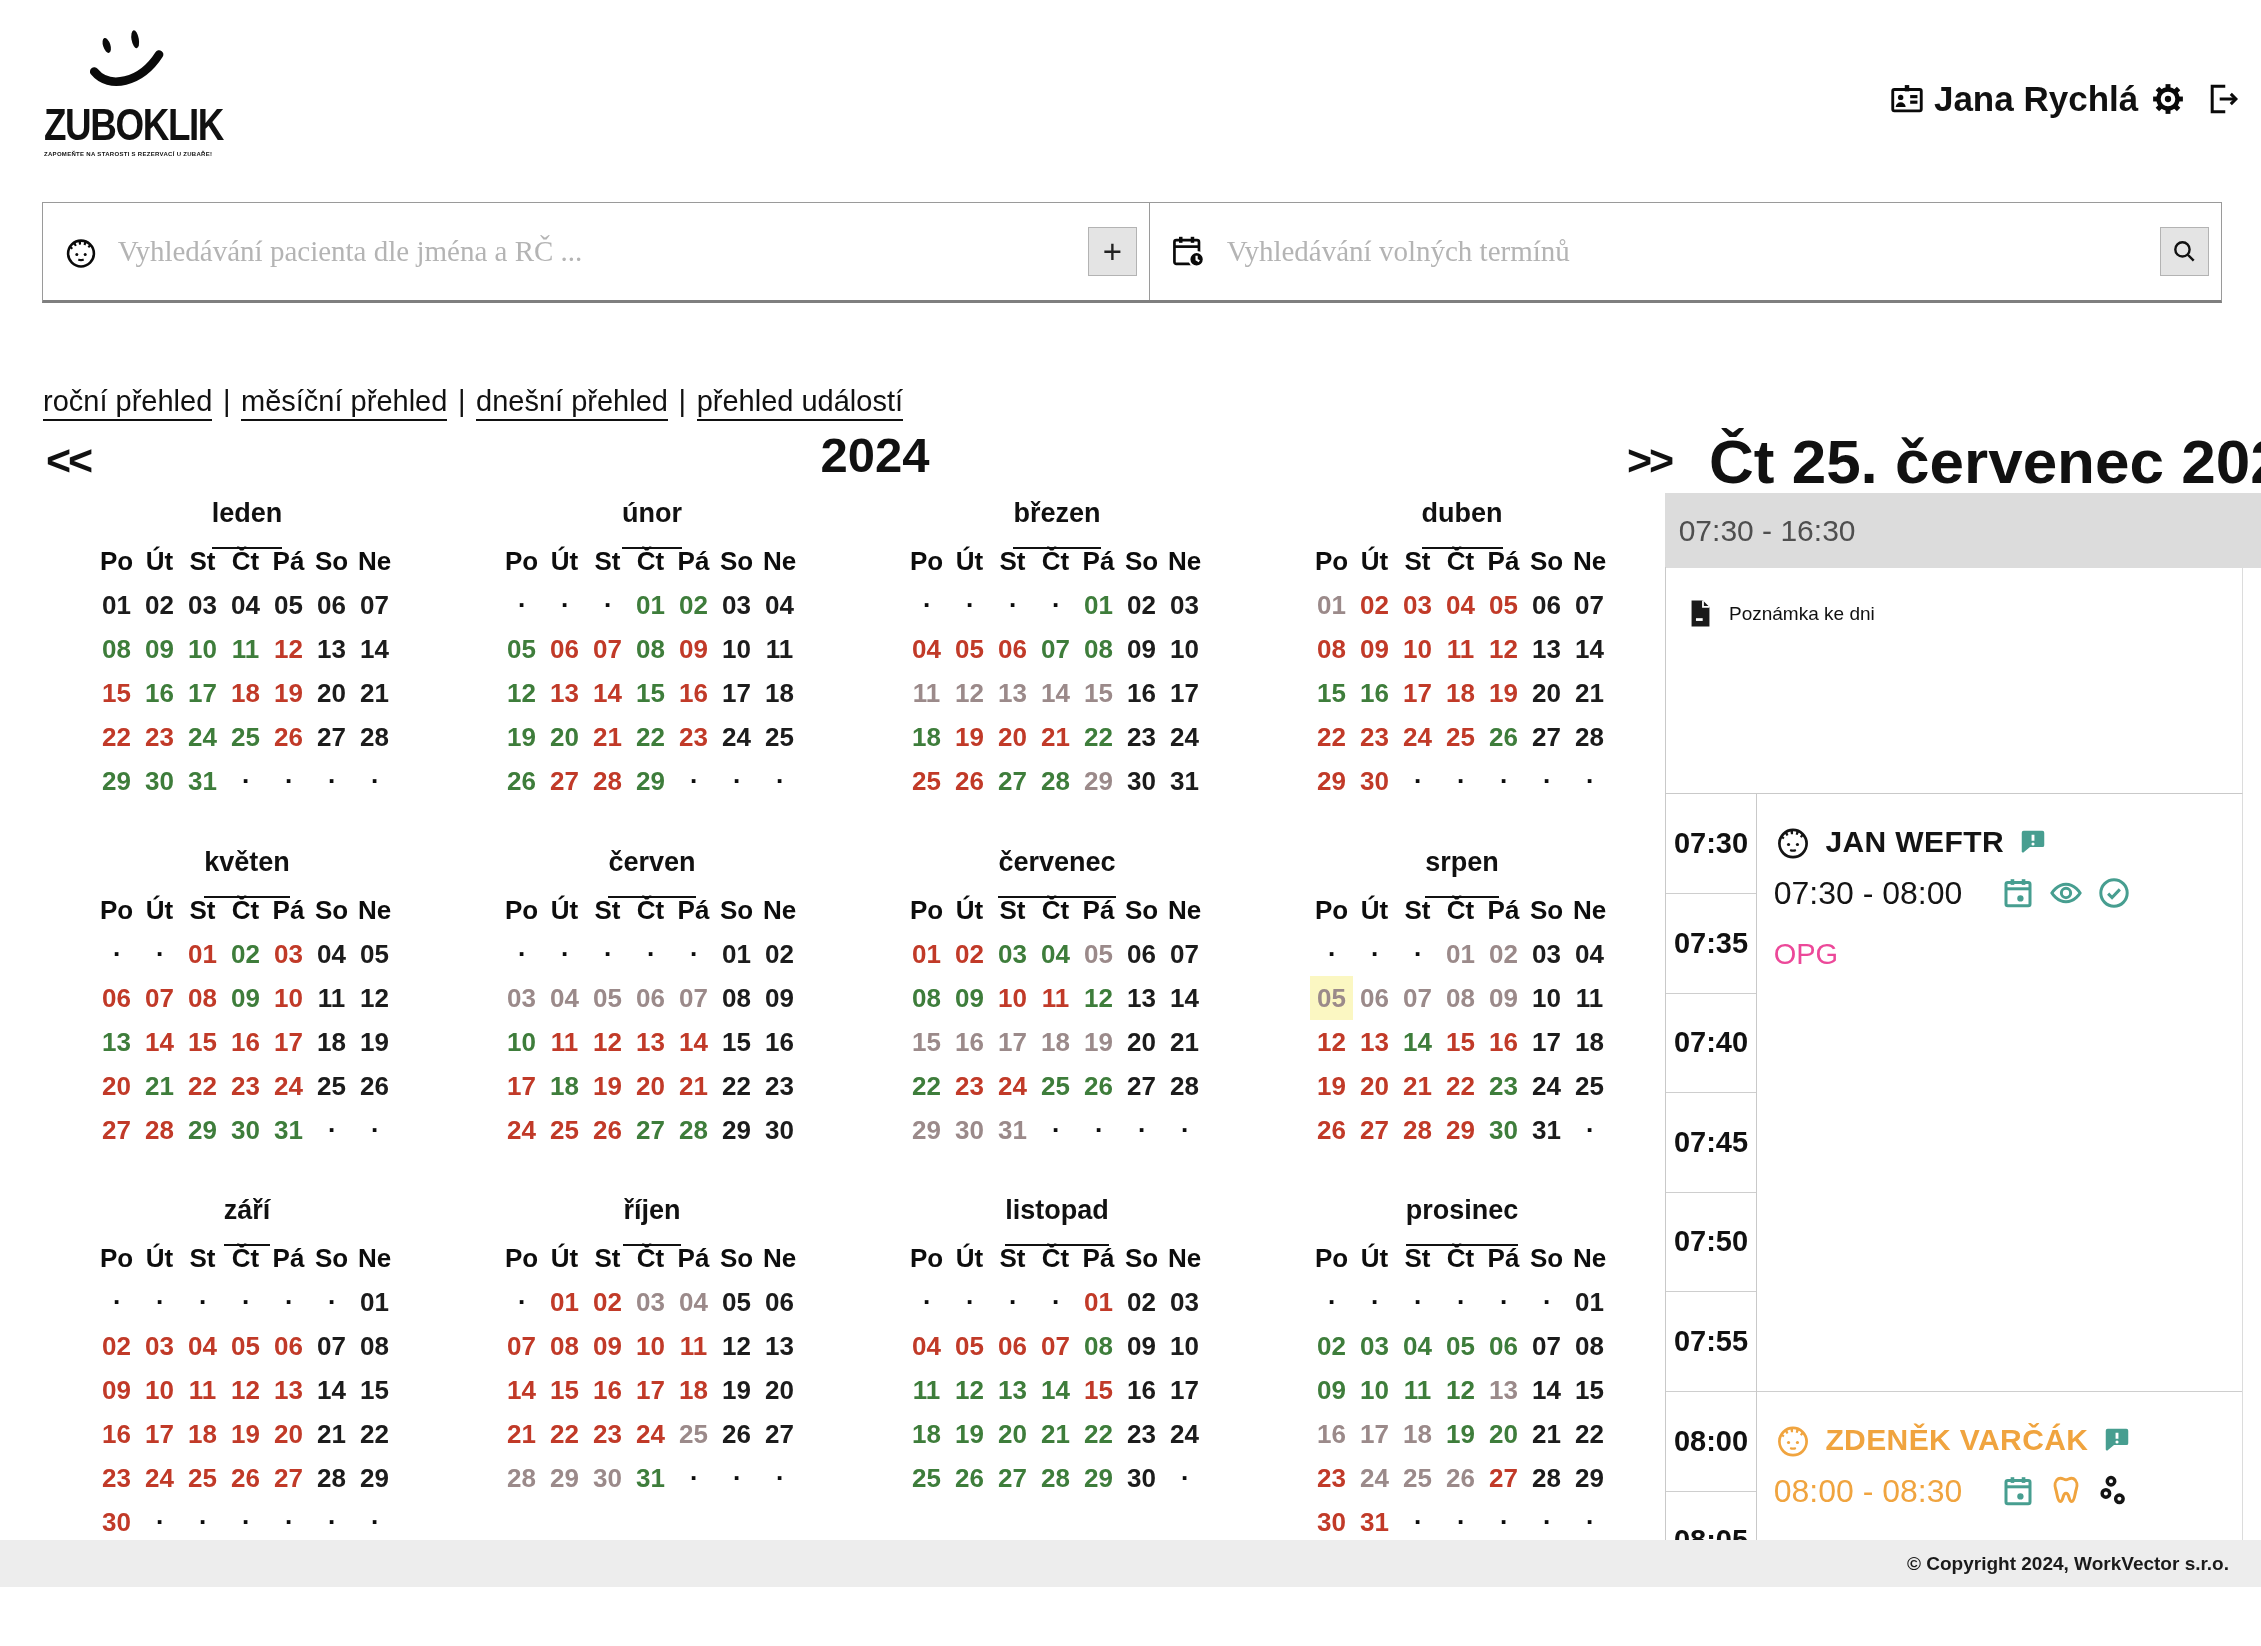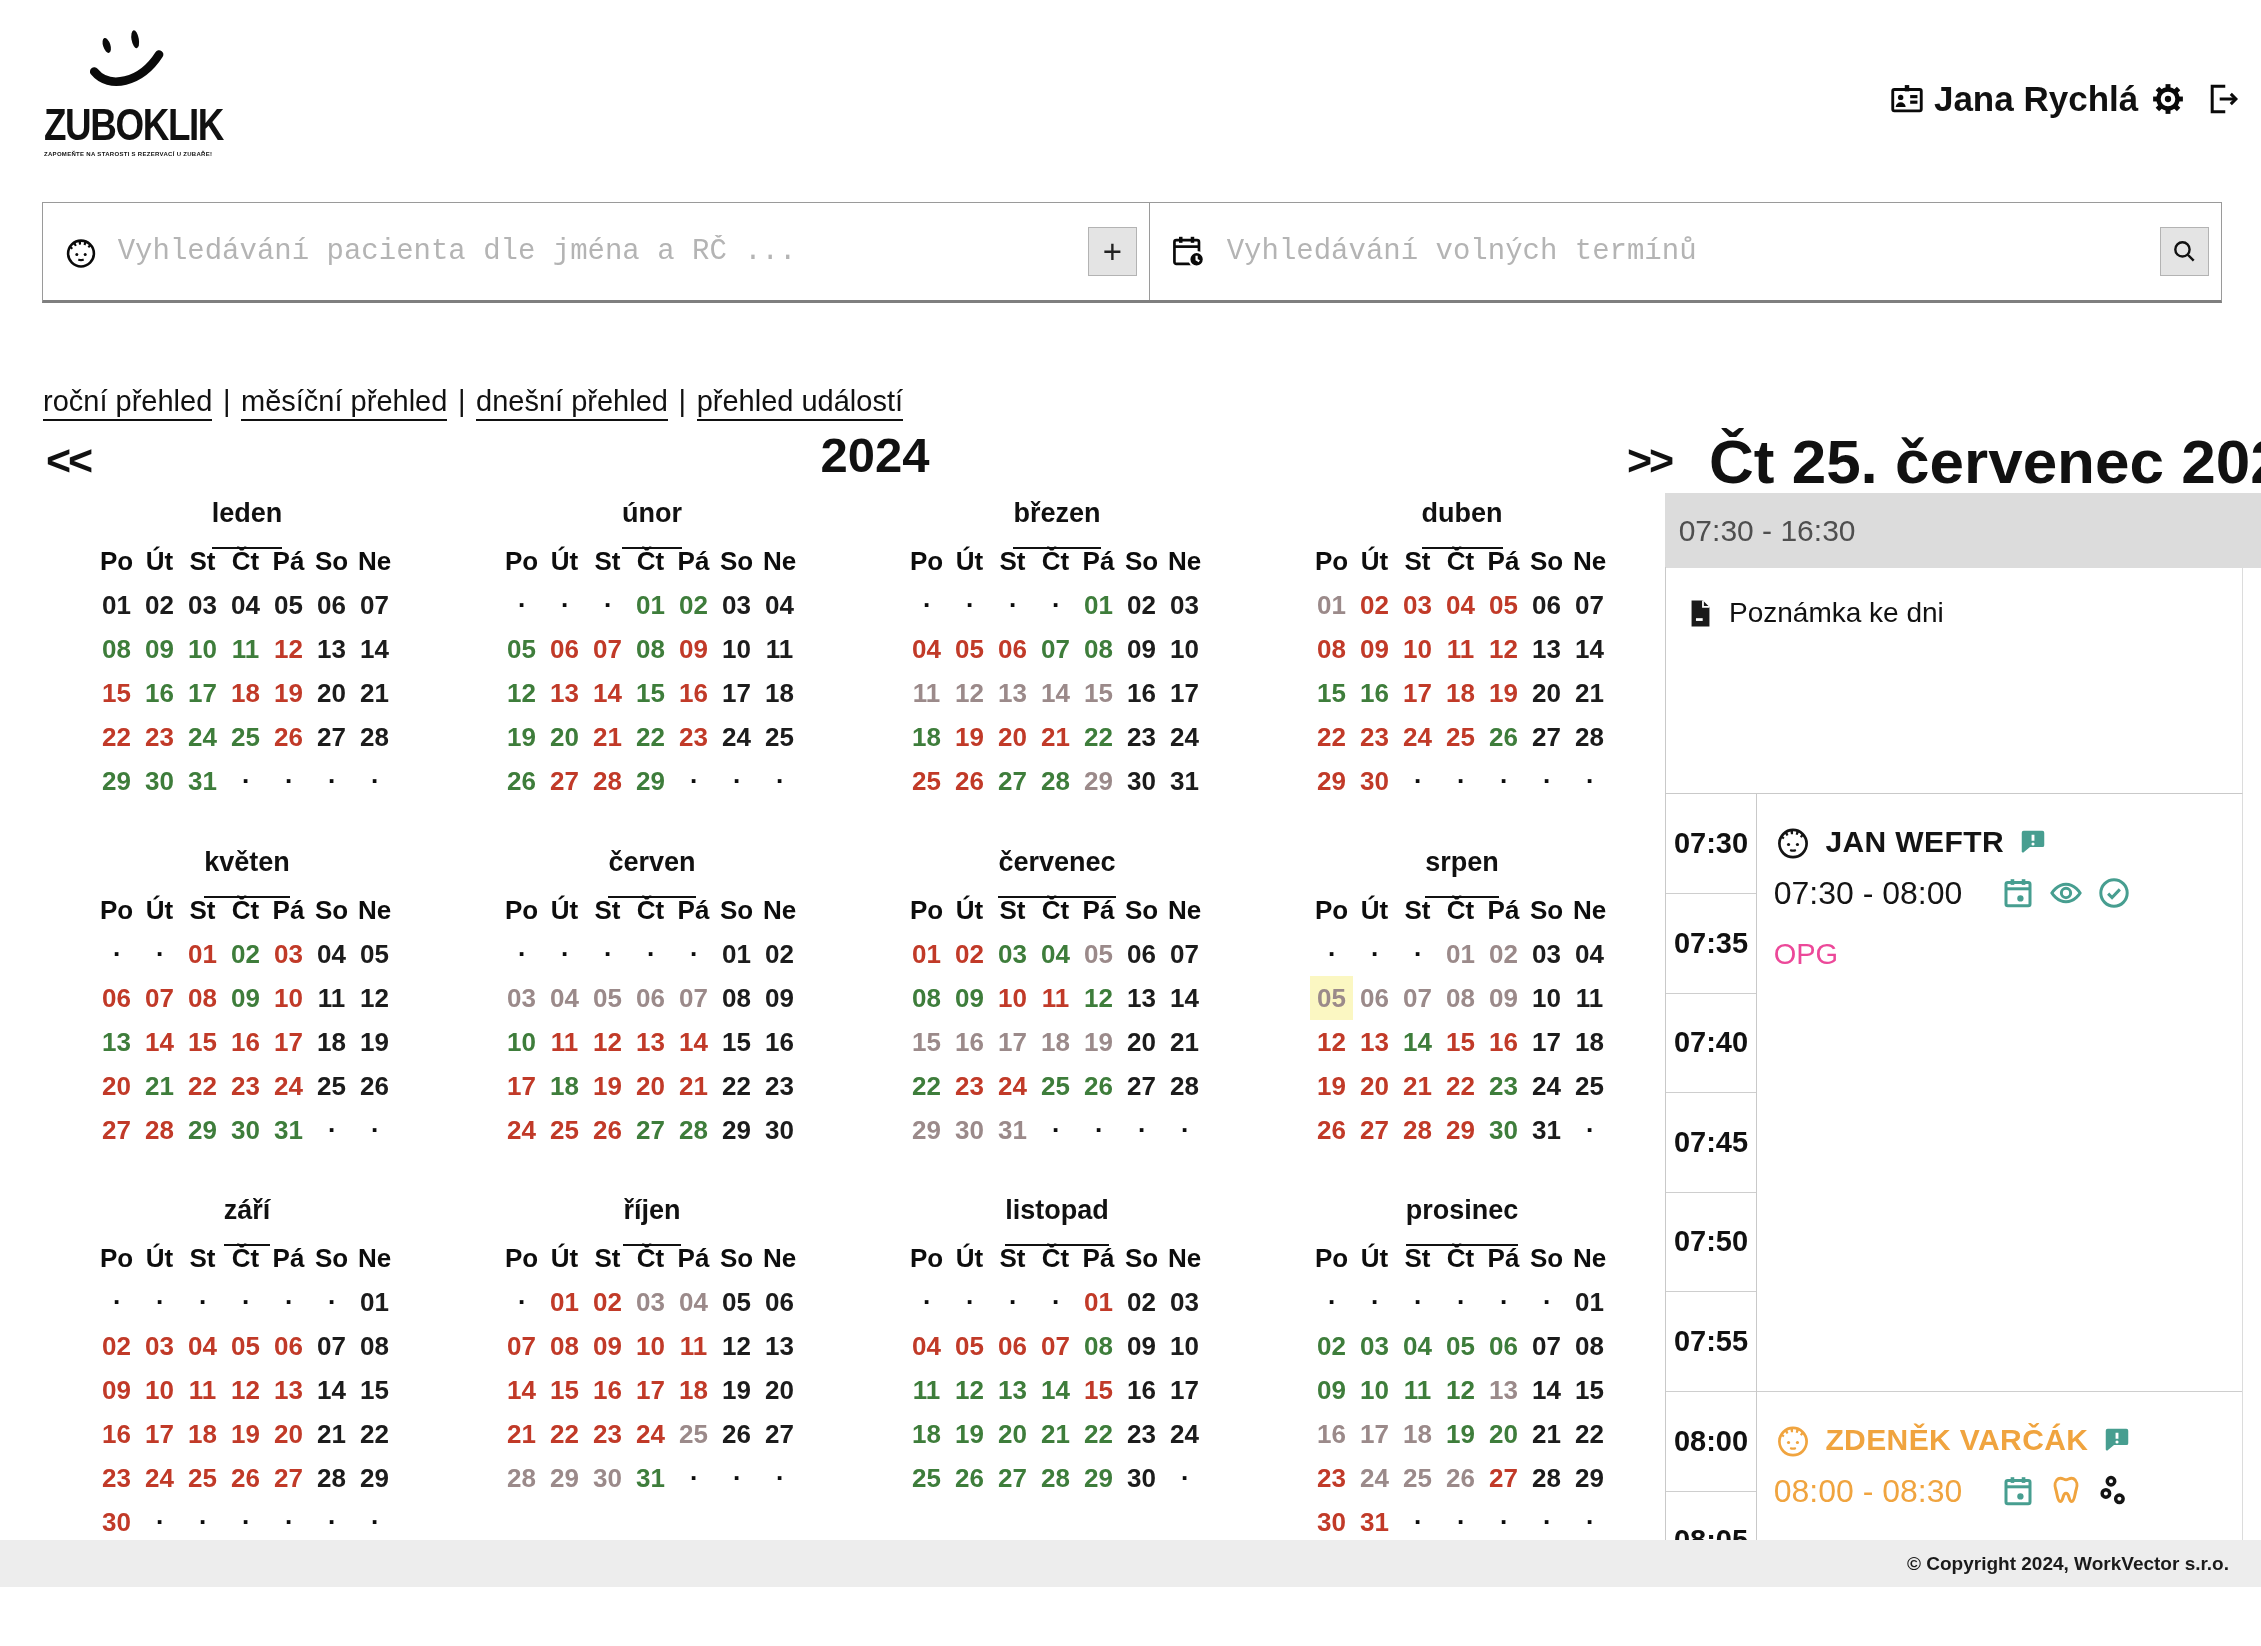--- a/index.html
+++ b/index.html
@@ -20,21 +20,21 @@
   .ic-logout{width:36px;height:36px;color:#0a0a0a;margin-left:10.6px;}
   
   .searchbar{position:absolute;left:42px;top:202px;width:2178px;height:97px;
              border:1.5px solid #9a9a9a;border-bottom:3.8px solid #7f7f7f;display:flex;}
   .spane{display:flex;align-items:center;}
   .spane.left{width:1107px;border-right:1.5px solid #9a9a9a;padding-left:20px;box-sizing:border-box;}
   .spane.right{flex:1;padding-left:20px;box-sizing:border-box;}
   .ic-face{width:36px;height:36px;color:#0a0a0a;flex:0 0 auto;}
   .ic-calclock{width:38px;height:38px;color:#0a0a0a;flex:0 0 auto;}
   .searchbar input{flex:1;border:none;outline:none;background:transparent;margin-left:16.7px;
-                   font-family:Liberation Mono, monospace;font-size:29px;color:#333;min-width:0;}
+                   font-family:Liberation Serif, serif;font-size:29px;color:#333;min-width:0;}
   .searchbar input::placeholder{color:#b4b4b4;}
   .sq-btn{flex:0 0 auto;width:49px;height:49px;margin-right:12px;background:#e4e4e4;
           border:1.5px solid #b3b3b3;display:flex;align-items:center;justify-content:center;
           font-size:33px;color:#222;cursor:pointer;box-sizing:border-box;}
   .sq-btn .ic-mag{width:29px;height:29px;color:#111;}
   
   .nav{position:absolute;left:43px;top:385px;font-size:29px;}
   .nav .lnk{border-bottom:2.3px solid #111;padding-bottom:2.3px;cursor:pointer;}
   .nav .sep{margin:0 10.6px;}
   
@@ -59,21 +59,21 @@
   .s-x{color:var(--past,#9b8a8a);}
   .s-b{color:var(--closed,#1c1c1c);}
   .today{background:var(--hl,#fbf7c2);}
   
   .workhours{position:absolute;left:1665px;top:493px;width:656px;height:75px;background:#dcdcdc;
              display:flex;align-items:center;padding-left:13.7px;box-sizing:border-box;
              font-size:30px;color:#4f4f4f;}
   .notebox{position:absolute;left:1665px;top:567px;width:578px;height:227px;box-sizing:border-box;
            border-left:1.5px solid #c9c9c9;border-right:1.5px solid #dcdcdc;border-bottom:1.5px solid #c9c9c9;
            padding:30px 23px 0 18px;}
-  .noterow{display:flex;align-items:flex-start;gap:12px;font-size:28px;}
+  .noterow{display:flex;align-items:center;gap:12px;font-size:19px;}
   .ic-doc{width:33px;height:33px;color:#1a1a1a;flex:0 0 auto;}
   .notetext{margin-top:40px;font-size:27px;font-weight:bold;line-height:1.55;}
   .sched{position:absolute;left:1665px;top:794px;width:578px;height:746px;overflow:hidden;
          border-left:1.5px solid #c9c9c9;box-sizing:border-box;}
   .slot{position:absolute;left:0;width:90px;height:100px;border-bottom:1.5px solid #cecece;
         display:flex;align-items:center;justify-content:center;
         font-size:29px;font-weight:bold;box-sizing:border-box;}
   .appts{position:absolute;left:90px;top:0;width:487px;height:746px;
          border-left:1.5px solid #c9c9c9;border-right:1.5px solid #dcdcdc;box-sizing:border-box;}
   .appt{position:absolute;left:0;right:0;box-sizing:border-box;padding:29px 7.6px 0 16.7px;cursor:pointer;}

